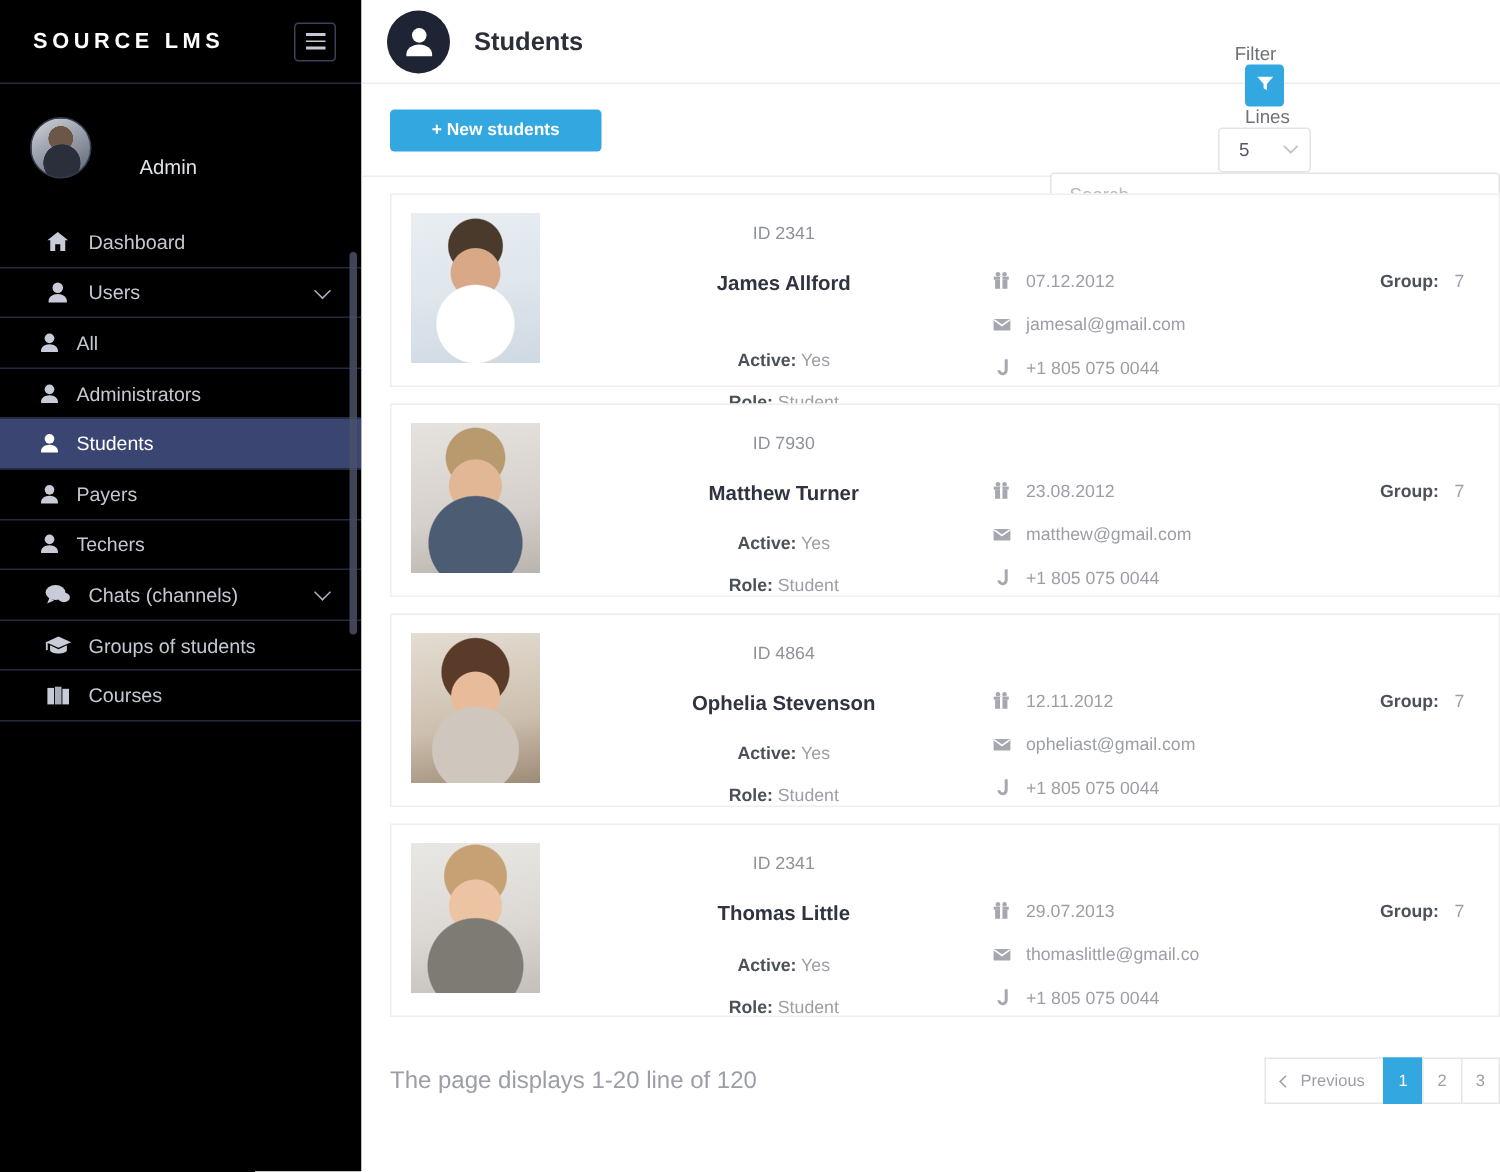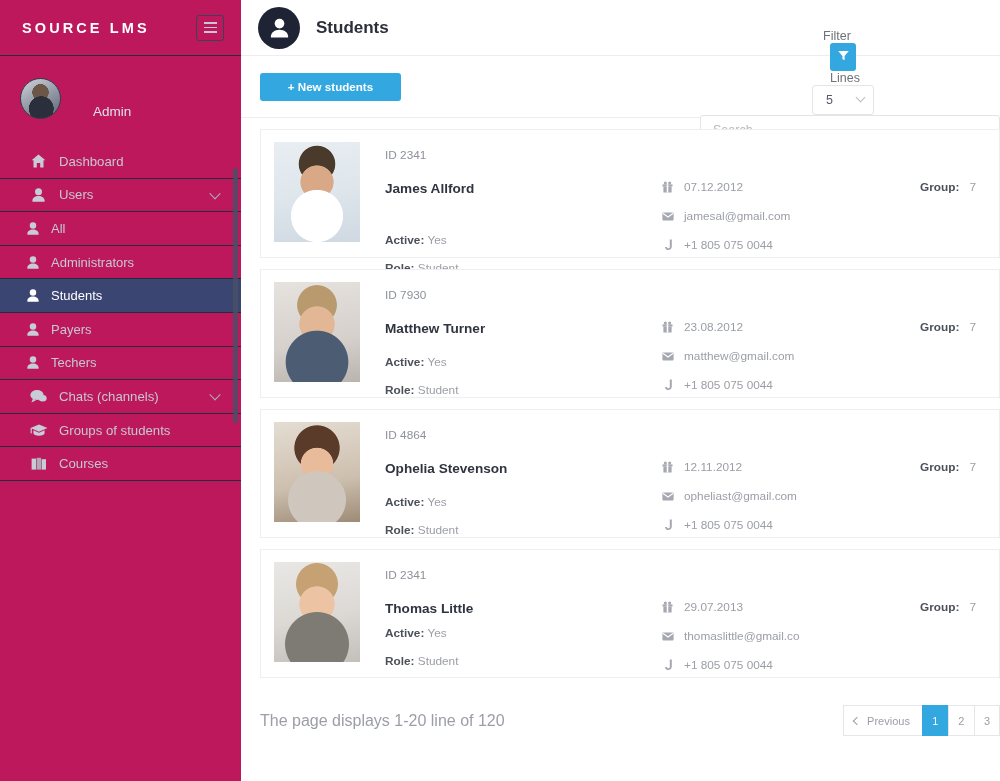--- a/index.html
+++ b/index.html
@@ -7,21 +7,21 @@
     width: 1000px; height: 781px;
     font-family: "Liberation Sans", sans-serif;
     background: #ffffff;
     overflow: hidden;
   }
   .app { display: flex; width: 1000px; height: 781px; }
 
   
   .sidebar {
     width: 241px; min-width: 241px; height: 781px;
-    background: #be185d;
+    background: #000000;
     position: relative;
     overflow: hidden;
   }
   .brand-row {
     height: 56px;
     display: flex; align-items: center; justify-content: space-between;
     padding: 0 17px 0 22px;
     border-bottom: 1px solid #272c41;
   }
   .brand {
@@ -163,21 +163,21 @@
     width: 300px; height: 30px;
     border: 1px solid #e4e4e4; border-radius: 3px;
     padding: 0 12px;
     font-size: 12.5px; color: #55596a;
     font-family: "Liberation Sans", sans-serif;
     outline: none;
   }
   .search-input::placeholder { color: #b6b9c1; }
 
   
-  .list { padding: 11px 0 0 19px; }
+  .list { padding: 11px 0 0 19px; text-align: center; }
   .card {
     border: 1px solid #eeeeee;
     background: #fff;
     height: 129px;
     margin-bottom: 11px;
     display: flex;
     position: relative;
     padding: 12px 0 0 13px;
   }
   .thumb {
@@ -578,21 +578,21 @@
         <div class="col-group">
           <b>Group:</b>
           <span>7</span>
         </div>
       </div>
 
       <div class="card">
         <div class="thumb t4"></div>
         <div class="col-main">
           <div class="row-id">ID 2341</div>
-          <div class="row-name" style="margin-bottom:10px">Thomas Little</div>
+          <div class="row-name" style="margin-bottom:20px">Thomas Little</div>
           <div class="kv">
             <b>Active:</b>
             <span>Yes</span>
           </div>
           <div class="kv">
             <b>Role:</b>
             <span>Student</span>
           </div>
         </div>
         <div class="col-contact">

